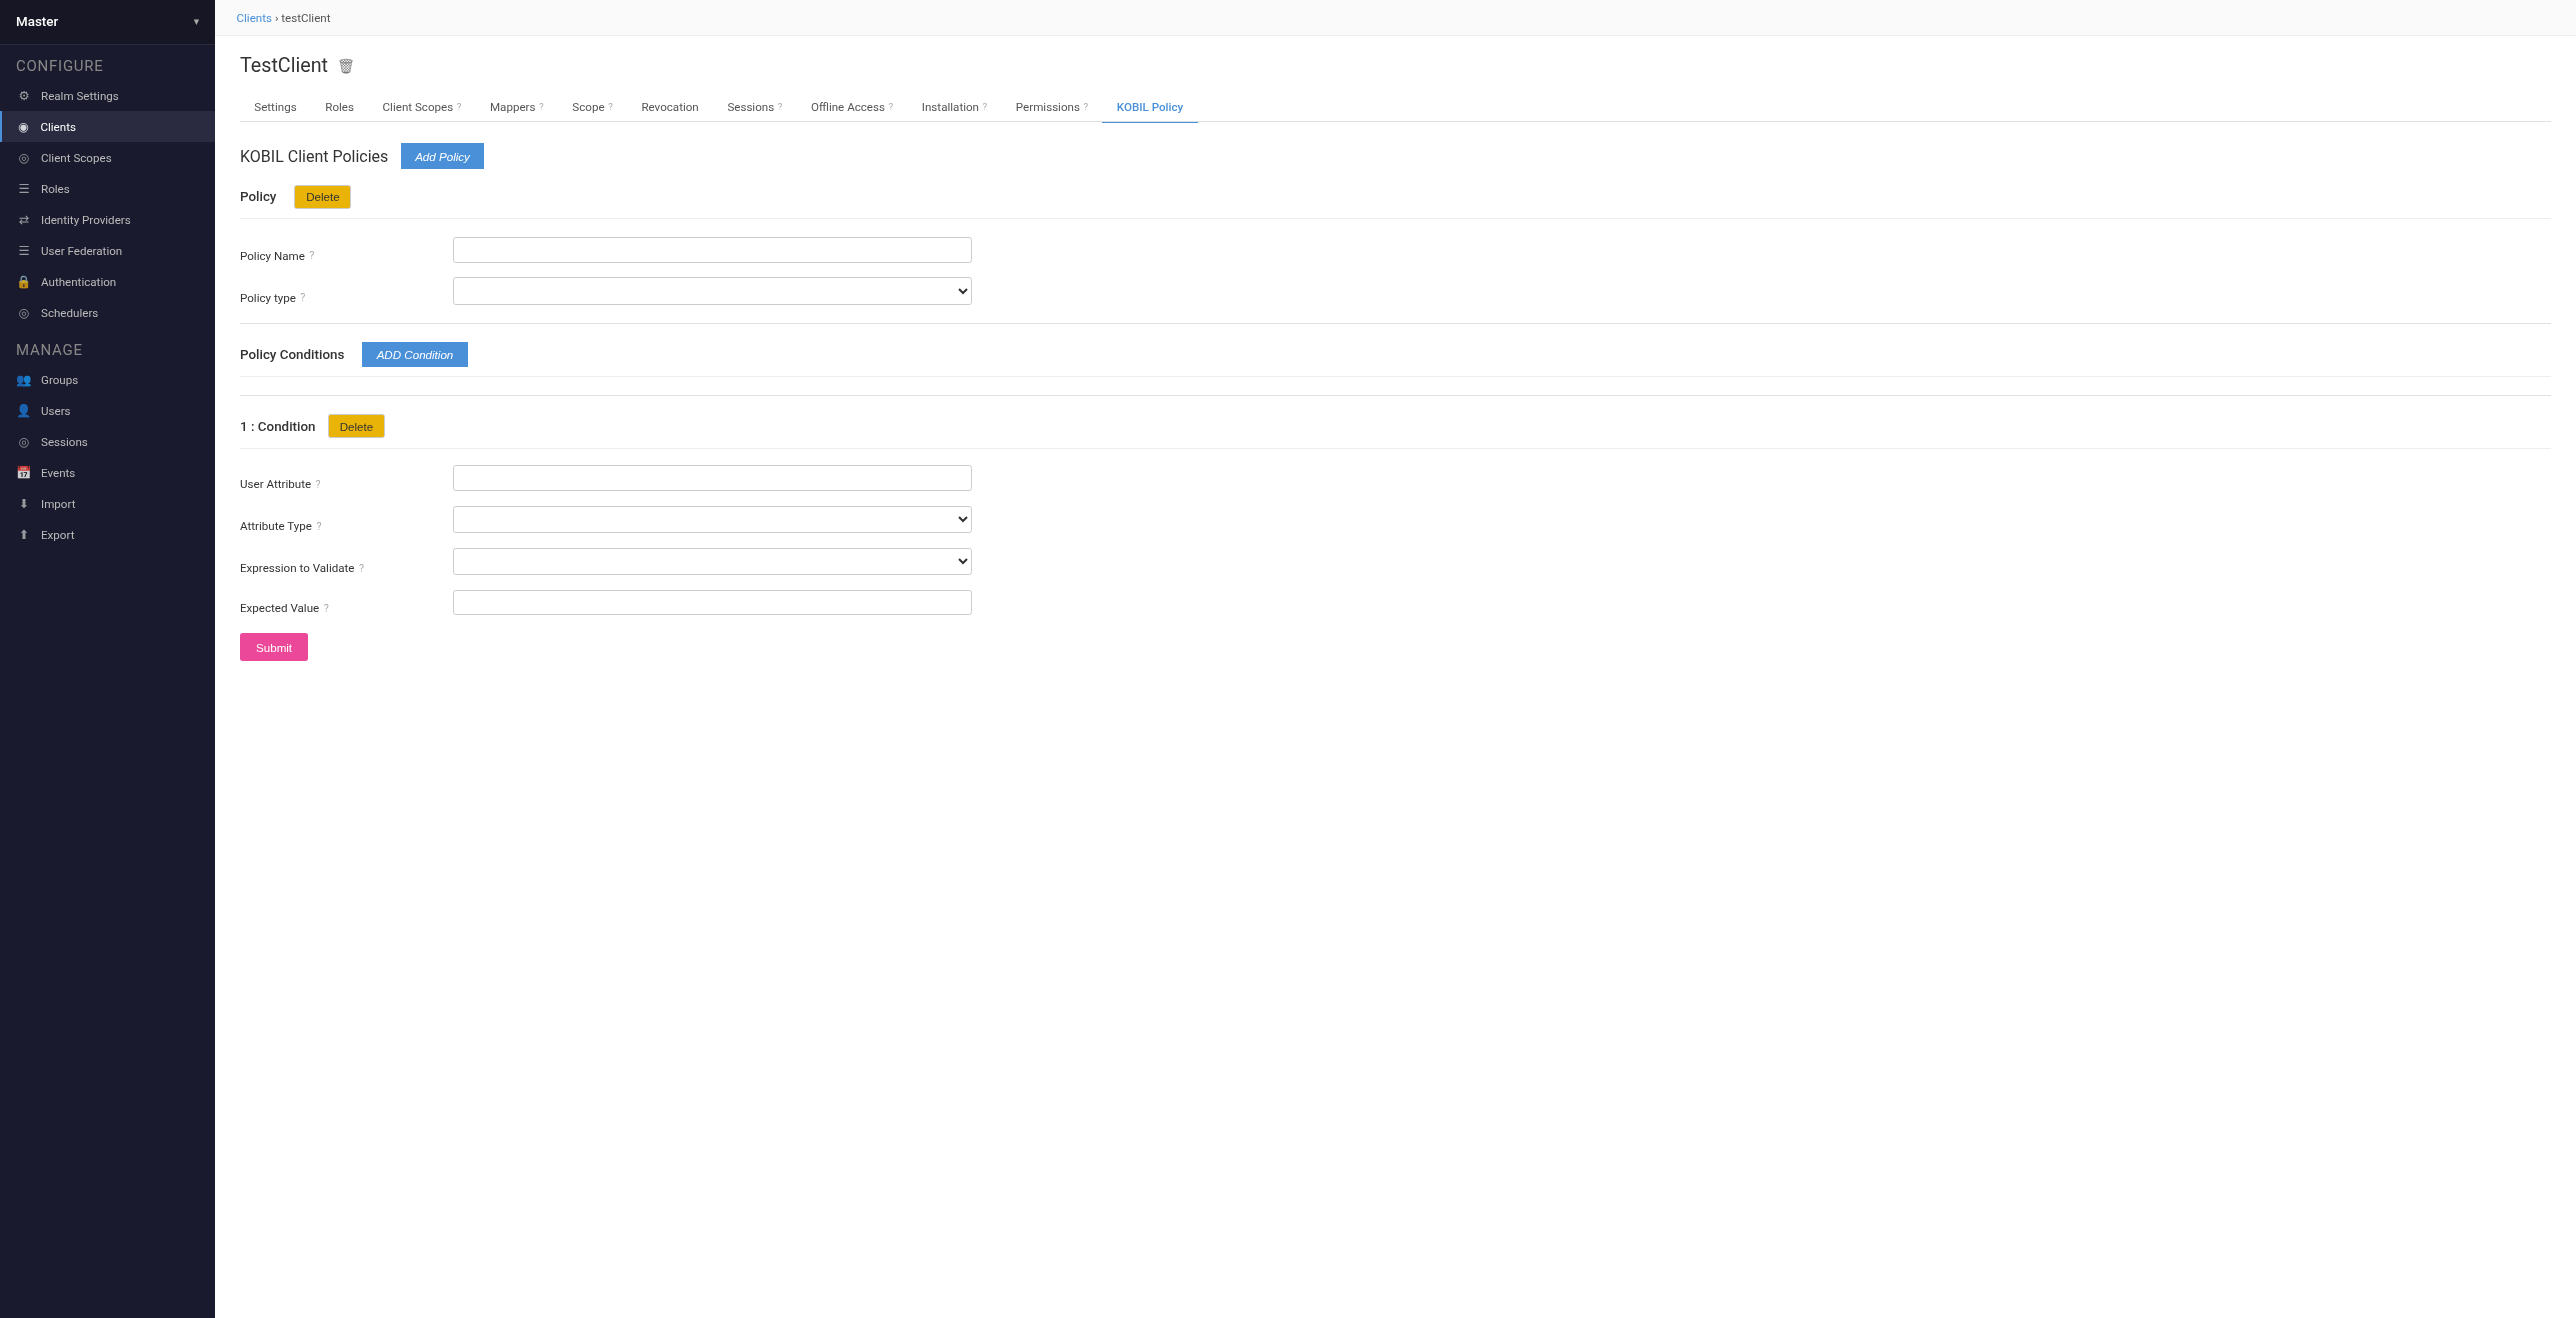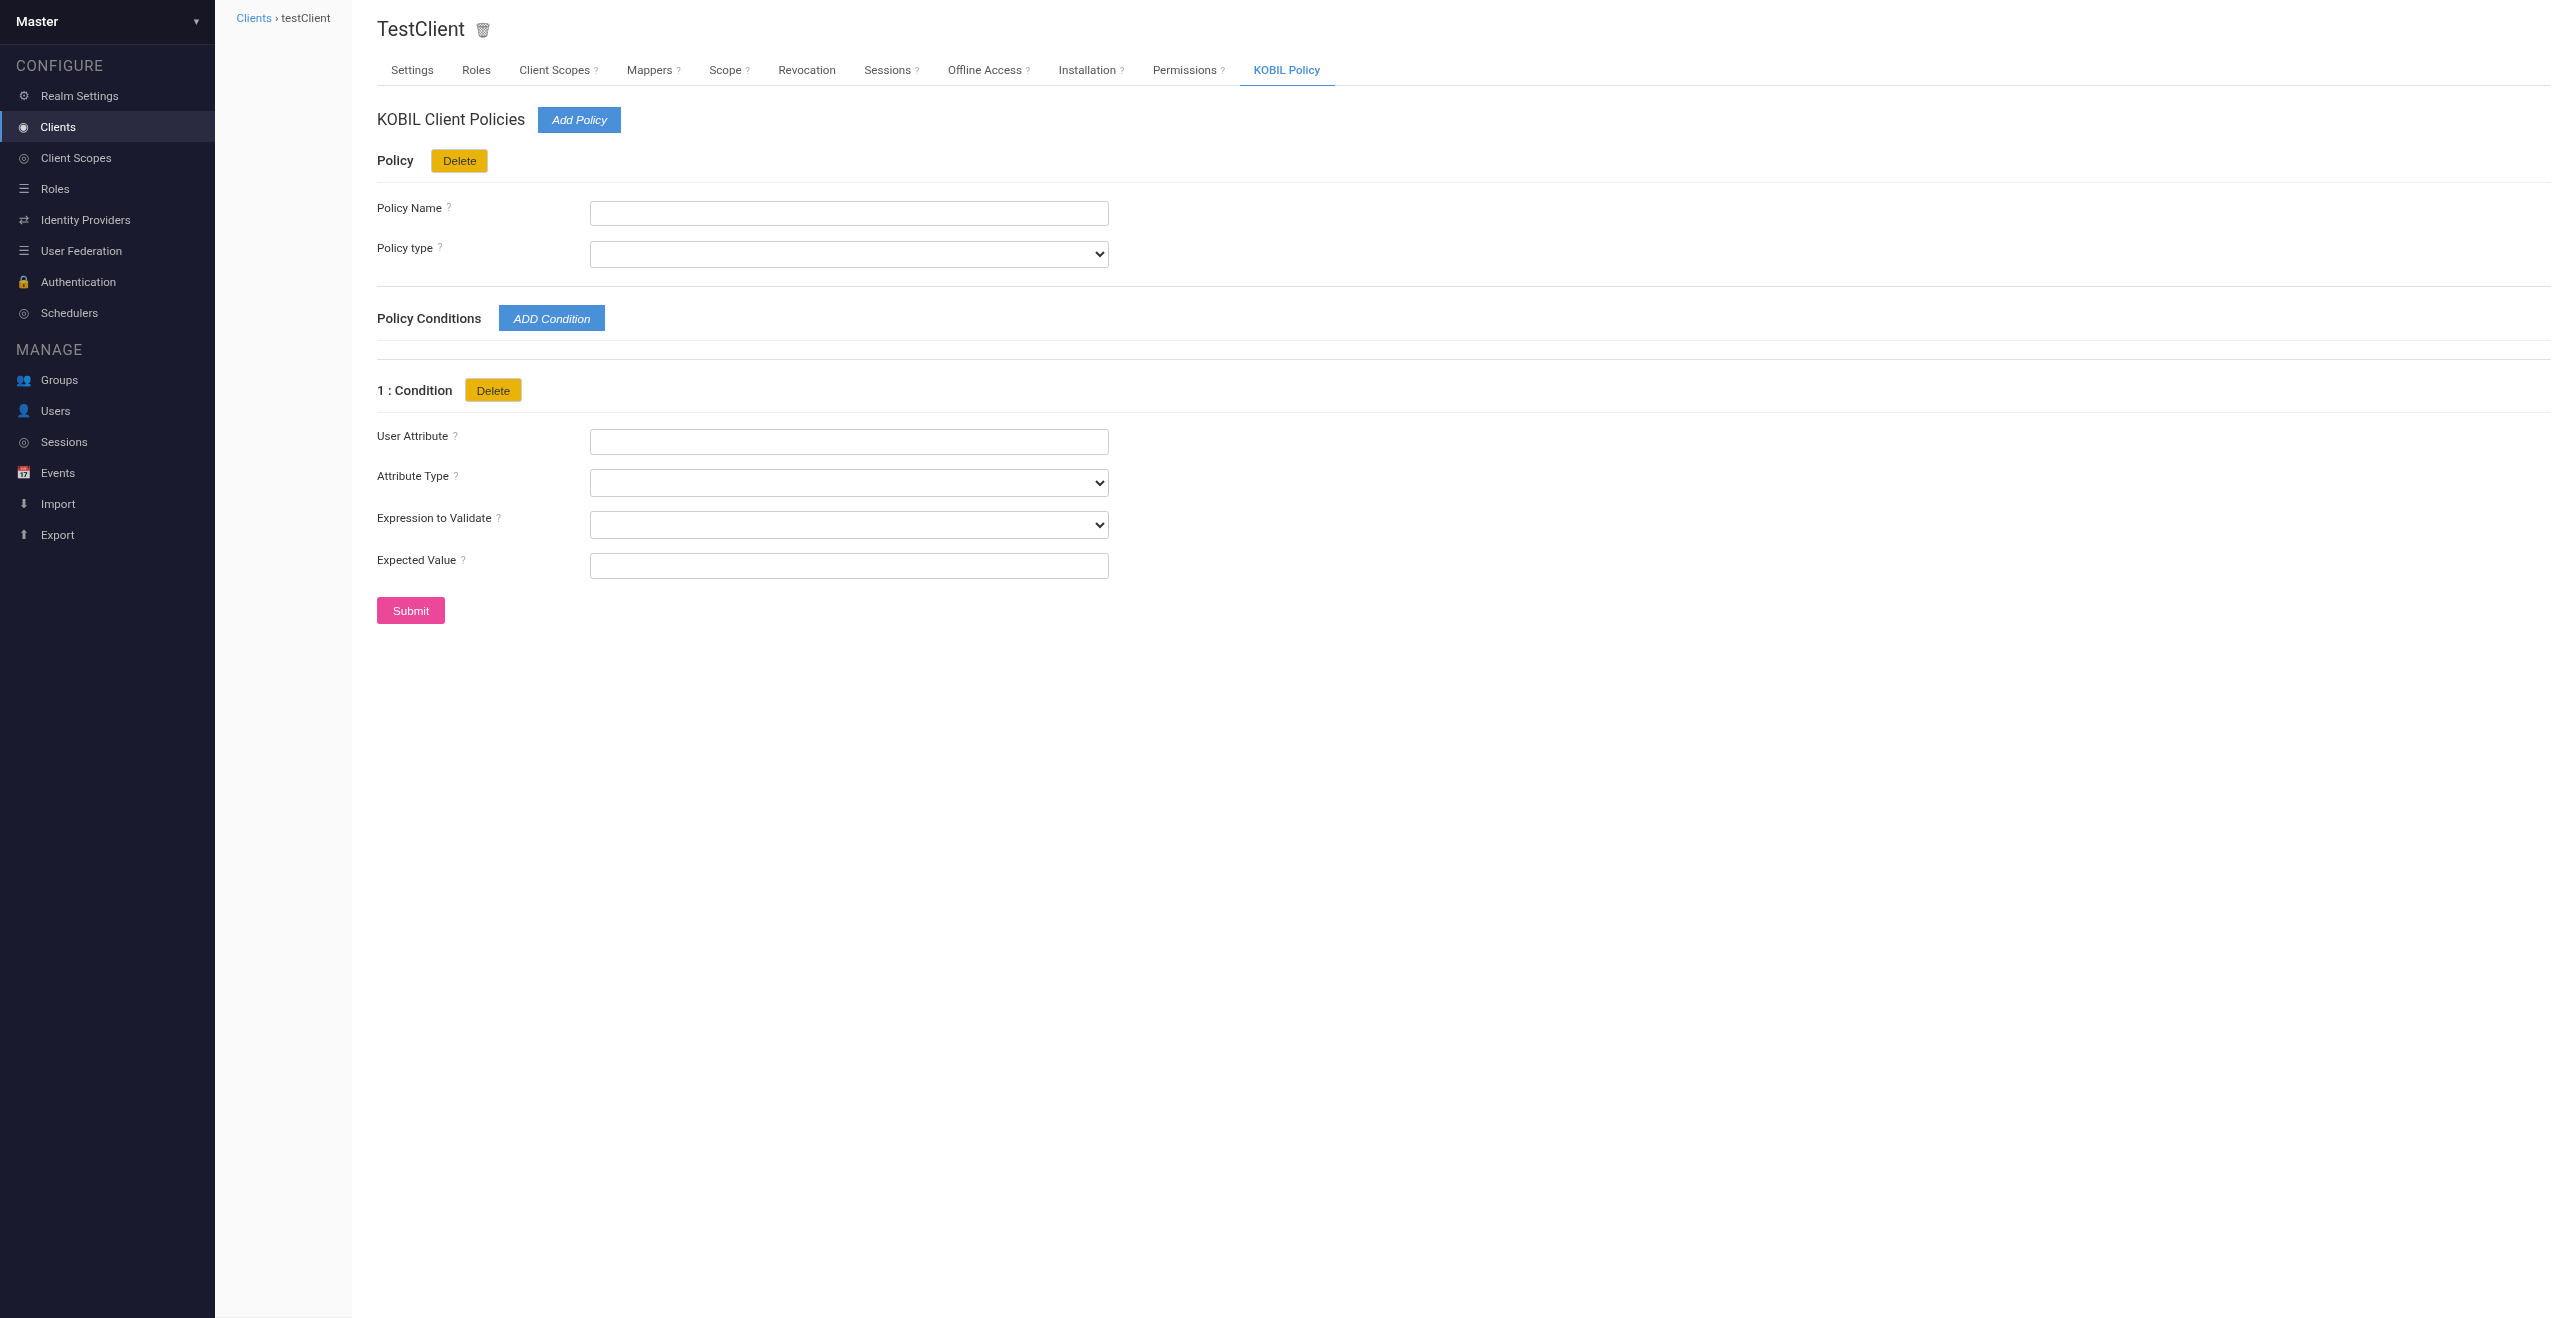--- a/index.html
+++ b/index.html
@@ -49,21 +49,21 @@
       font-size: 11.6px;
       transition: background 0.15s;
     }
     .sidebar-item.active { background: #2a2a40; color: #fff; border-left: 2.7px solid #4a90d9; padding-left: 13.4px; }
     .sidebar-icon { width: 16px; text-align: center; font-size: 12.5px; opacity: 0.8; }
 
     
     .main {
       flex: 1;
       display: flex;
-      flex-direction: row;
+      flex-direction: column;
       overflow-y: auto;
       background: #fff;
     }
 
     
     .breadcrumb {
       padding: 10.7px 21.5px;
       font-size: 11.6px;
       color: #555;
       border-bottom: 0.9px solid #eee;
@@ -179,21 +179,21 @@
     }
     .policy-header-label {
       font-size: 13.4px;
       font-weight: 500;
       color: #333;
     }
 
     
     .form-row {
       display: flex;
-      align-items: flex-start;
+      align-items: flex-end;
       margin-bottom: 14.3px;
       gap: 16px;
     }
     .form-label {
       width: 197px;
       min-width: 197px;
       font-size: 11.6px;
       color: #333;
       display: flex;
       align-items: center;

